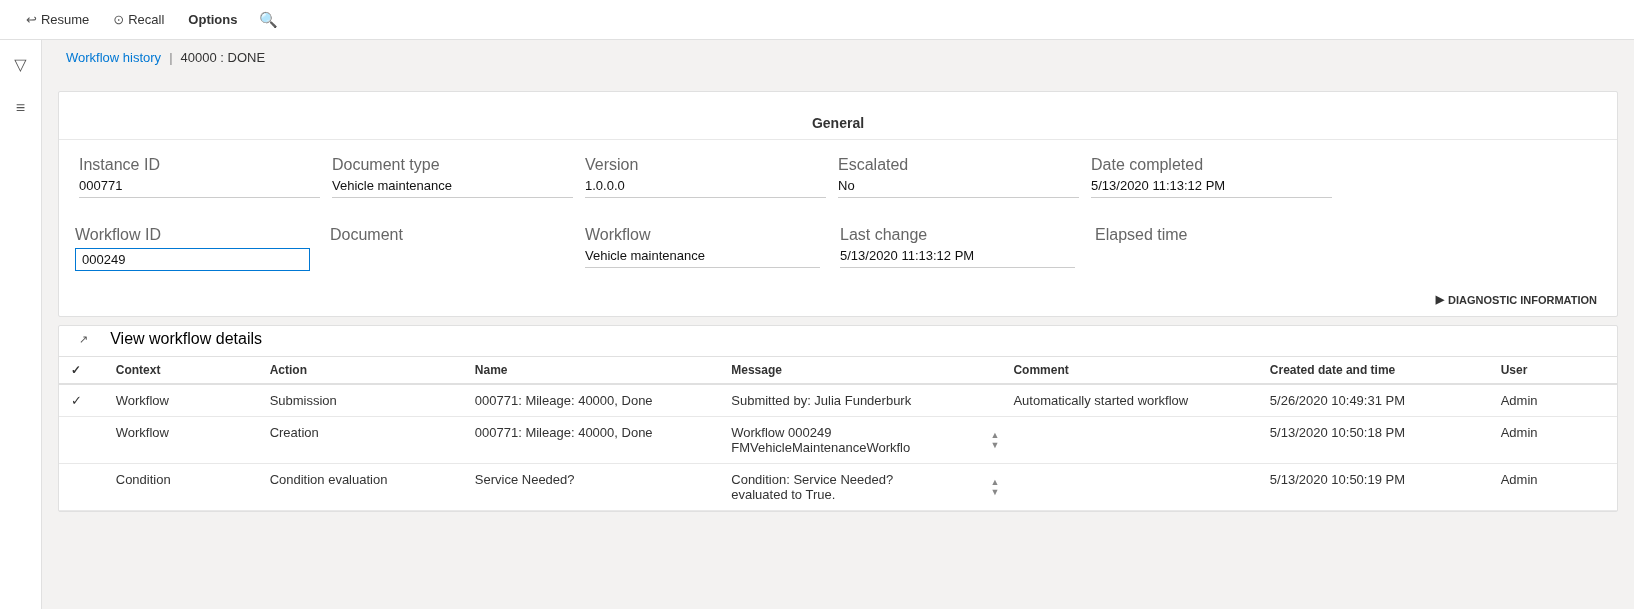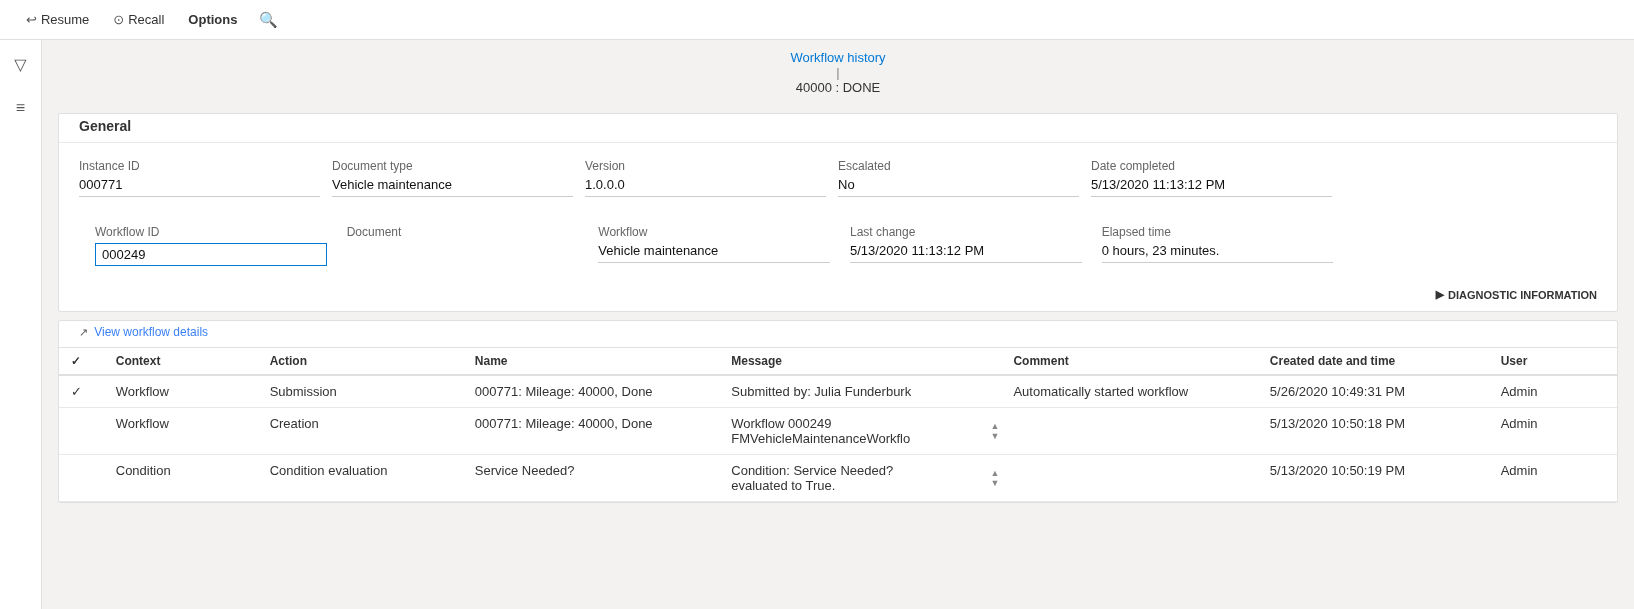--- a/index.html
+++ b/index.html
@@ -64,22 +64,22 @@
     }
 
     
     .page-header {
       background: #f3f2f1;
       padding: 10px 24px 6px 24px;
     }
     .breadcrumb-row {
       display: flex;
       align-items: center;
-      margin-bottom: 4px;
-      flex-direction: column;
+      gap: 8px;
+      margin-bottom: 12px;
     }
     .breadcrumb-link {
       color: #0078d4;
       cursor: pointer;
       font-size: 13px;
     }
     .breadcrumb-separator { color: #888; font-size: 13px; }
     .breadcrumb-current { color: #333; font-size: 13px; }
     .page-title {
       font-size: 20px;
@@ -88,38 +88,39 @@
     }
 
     
     .card {
       background: #fff;
       margin: 8px 16px;
       border: 1px solid #e0e0e0;
       border-radius: 2px;
     }
     .card-header {
-      padding: 4px 20px 8px 20px;
+      padding: 23px 20px 8px 20px;
       font-size: 14px;
       font-weight: 600;
       border-bottom: 1px solid #e8e8e8;
+      text-align: center;
     }
 
     
     .fields-grid {
       display: grid;
       grid-template-columns: repeat(6, 1fr);
       gap: 0;
       padding: 12px 20px;
     }
     .field-group {
       padding: 4px 12px 4px 0;
     }
     .field-label {
-      font-size: 12px;
+      font-size: 16px;
       color: #666;
       margin-bottom: 4px;
     }
     .field-value {
       font-size: 13px;
       color: #111;
       border-bottom: 1px solid #ccc;
       padding-bottom: 3px;
       min-height: 20px;
     }
@@ -127,21 +128,21 @@
       border: 1px solid #0078d4;
       padding: 3px 6px;
       background: #fff;
       outline: none;
     }
 
     .fields-row2 {
       display: grid;
       grid-template-columns: repeat(6, 1fr);
       gap: 8px;
-      padding: 8px 20px 12px 36px;
+      padding: 8px 20px 12px 16px;
     }
 
     .diagnostic-row {
       padding: 6px 20px 10px 20px;
       text-align: right;
     }
     .diagnostic-link {
       font-size: 11px;
       color: #333;
       cursor: pointer;
@@ -160,26 +161,27 @@
       font-weight: 600;
     }
     .view-workflow-row {
       padding: 4px 20px 8px 20px;
       display: flex;
       align-items: center;
       gap: 6px;
       border-bottom: 1px solid #e0e0e0;
     }
     .view-workflow-link {
-      font-size: 12px;
-      color: #3b82f6;
+      font-size: 16px;
+      color: #000000;
       cursor: pointer;
       display: flex;
       align-items: center;
       gap: 4px;
+      margin-left: 16px;
     }
     .arrow-icon { font-size: 11px; color: #555; }
 
     
     .tracking-table {
       width: 100%;
       border-collapse: collapse;
     }
     .tracking-table th {
       text-align: left;
@@ -293,21 +295,20 @@
         <div class="field-group">
           <div class="field-label">Workflow</div>
           <div class="field-value">Vehicle maintenance</div>
         </div>
         <div class="field-group">
           <div class="field-label">Last change</div>
           <div class="field-value">5/13/2020 11:13:12 PM</div>
         </div>
         <div class="field-group">
           <div class="field-label">Elapsed time</div>
-          <div class="field-value">0 hours, 23 minutes.</div>
         </div>
       </div>
 
       <div class="diagnostic-row">
         <div class="diagnostic-link">
           <span>▶</span>
           <span>DIAGNOSTIC INFORMATION</span>
         </div>
       </div>
     </div>

